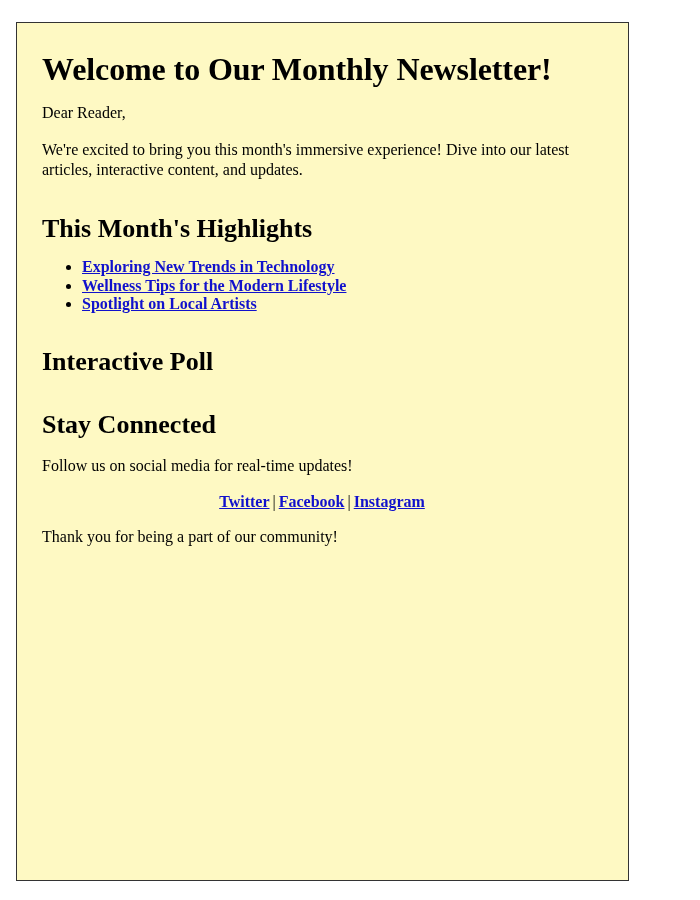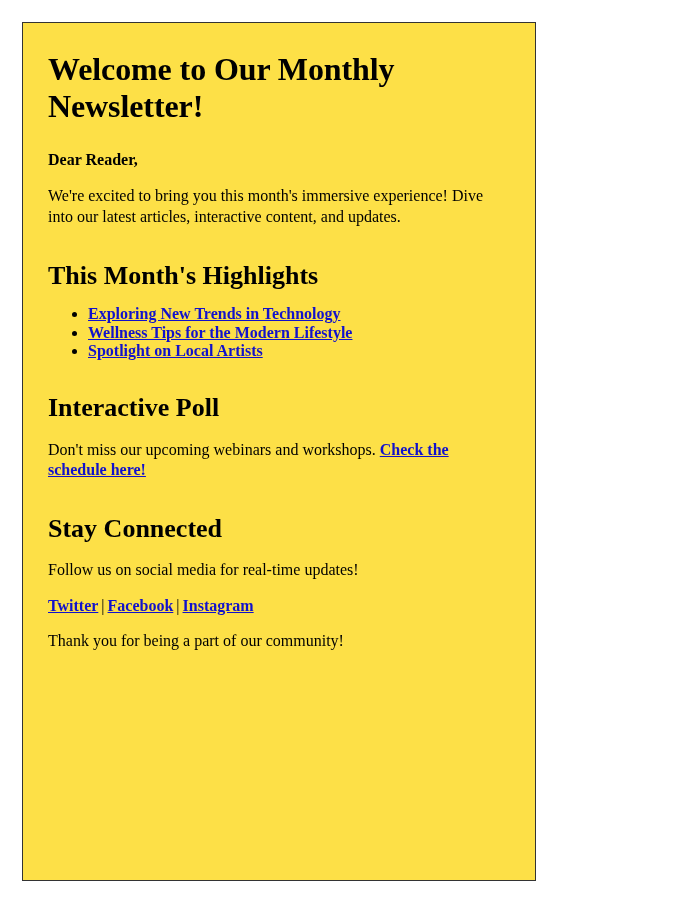--- a/index.html
+++ b/index.html
@@ -11,26 +11,26 @@
     width: 700px;
     height: 900px;
     background: #ffffff;
     font-family: "Liberation Serif", "DejaVu Serif", serif;
     color: #000000;
     overflow: hidden;
   }
 
   .page-frame {
     position: absolute;
-    left: 22px;
+    left: 16px;
     top: 22px;
-    width: 514px;
+    width: 613px;
     height: 859px;
     border: 1px solid #333333;
-    background: #fde047;
+    background: #fef9c3;
     padding: 20px 26px 26px 25px;
   }
 
   .newsletter-title {
     font-family: "Liberation Serif", "DejaVu Serif", serif;
     font-size: 32px;
     font-weight: bold;
     line-height: 1.15;
     margin: 8px 0 0 0;
     letter-spacing: -0.1px;
@@ -47,22 +47,21 @@
   }
 
   p.body-text {
     font-size: 16px;
     line-height: 1.3;
     margin: 16px 0 0 0;
     color: #000000;
   }
 
   p.greeting {
-    margin-top: 25px;
-    font-weight: bold;
+    margin-top: 15px;
   }
 
   .highlights-list {
     list-style-type: disc;
     margin: 14px 0 0 0;
     padding-left: 40px;
     font-size: 16px;
     line-height: 1.15;
   }
   .highlights-list li {
@@ -77,20 +76,21 @@
   }
 
   .link-sep {
     color: #000000;
     padding: 0 3px;
   }
 
   .social-row {
     font-size: 16px;
     margin-top: 16px;
+    text-align: center;
   }
 
   .signoff {
     font-size: 16px;
     line-height: 1.18;
     margin-top: 20px;
   }
 </style>
 </head>
 <body>
@@ -108,21 +108,20 @@
   <ul class="highlights-list">
     <li><a class="doc-link" href="#">Exploring New Trends in Technology</a></li>
     <li><a class="doc-link" href="#">Wellness Tips for the Modern Lifestyle</a></li>
     <li><a class="doc-link" href="#">Spotlight on Local Artists</a></li>
   </ul>
 
   <h2 class="section-heading">Interactive Poll</h2>
 
 
 
-  <p class="body-text"><span>Don't miss our upcoming webinars and workshops. </span><a class="doc-link" href="#">Check the schedule here!</a></p>
 
   <h2 class="section-heading">Stay Connected</h2>
 
   <p class="body-text">Follow us on social media for real-time updates!</p>
 
   <p class="social-row"><a class="doc-link" href="#">Twitter</a><span class="link-sep">|</span><a class="doc-link" href="#">Facebook</a><span class="link-sep">|</span><a class="doc-link" href="#">Instagram</a></p>
 
   <p class="body-text">Thank you for being a part of our community!</p>
 
 

